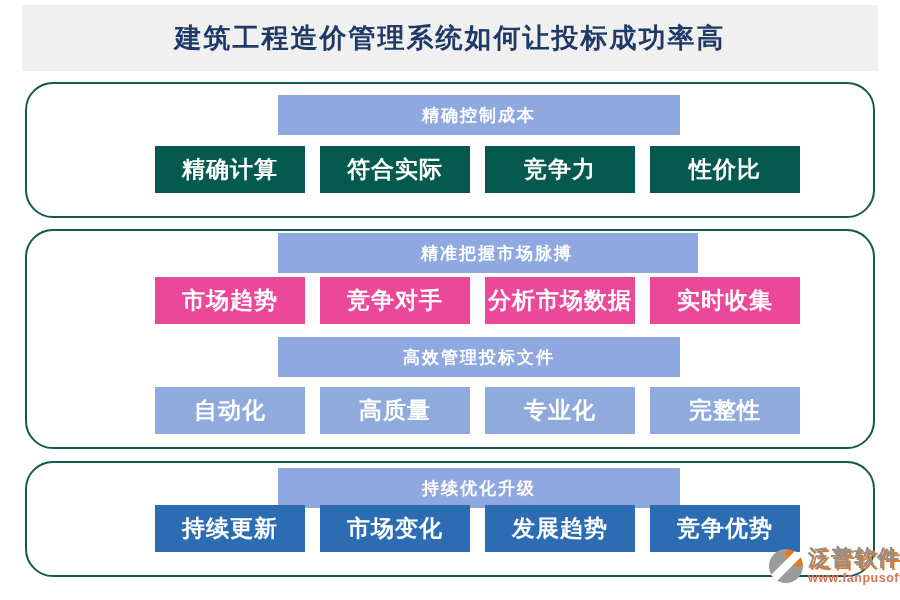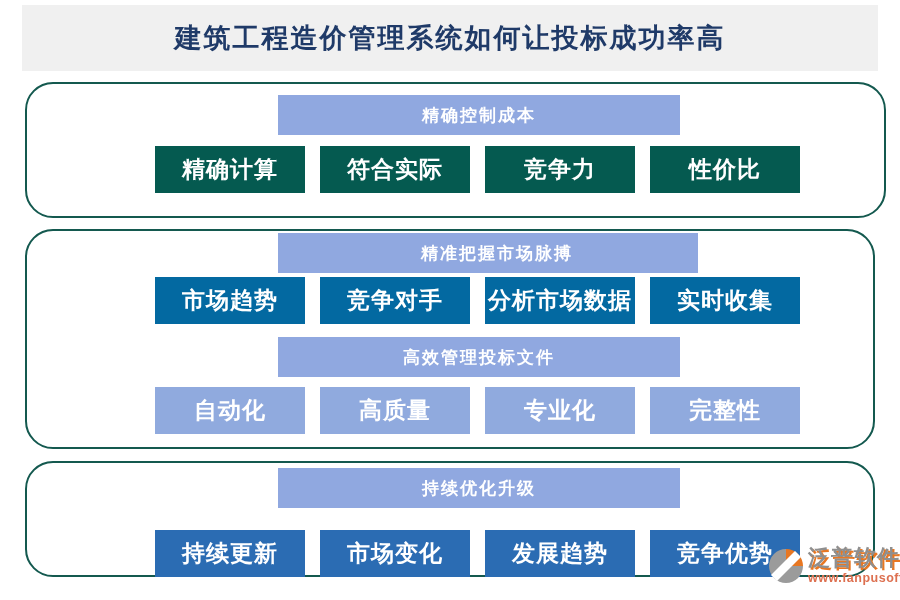--- a/index.html
+++ b/index.html
@@ -20,21 +20,21 @@
     margin:0;
     font-family:"Liberation Serif","DejaVu Serif",serif;
     font-size:27px; font-weight:bold; color:#1f3a68; letter-spacing:2px;
   }
 
   
   .panel {
     position:absolute; left:25px; width:846px;
     border:2px solid #14594f; border-radius:28px; background:#ffffff;
   }
-  .panel-1 { top:82px;  height:132px;padding-left:11px; }
+  .panel-1 { top:82px;  height:132px; }
   .panel-2 { top:229px; height:216px; }
   .panel-3 { top:461px; height:112px; }
 
   
   .hbar {
     position:absolute; left:251px; width:402px; height:40px;
     background:#90a8e0; color:#ffffff;
     font-size:17px; font-weight:bold; letter-spacing:2px;
     display:flex; align-items:center; justify-content:center;
   }
@@ -44,33 +44,33 @@
     position:absolute; left:128px;
     display:flex; gap:15px;
   }
   .box {
     width:150px; height:47px;
     color:#ffffff; font-size:23px; font-weight:bold; letter-spacing:1px;
     display:flex; align-items:center; justify-content:center;
     text-align:center;
   }
   .green { background:#055a50; }
-  .lblue { background:#0369a1; }
+  .lblue { background:#ec4899; }
   .mblue { background:#90aade; }
   .dblue { background:#2b6cb3; }
 
   
   .panel-1 .hbar       { top:11px; }
   .panel-1 .brow       { top:62px; }
   .panel-2 .hbar-a     { top:2px;padding-left:18px;  }
   .panel-2 .brow-a     { top:46px; }
   .panel-2 .hbar-b     { top:106px;}
   .panel-2 .brow-b     { top:156px;border-radius:19px;}
   .panel-3 .hbar       { top:5px;  }
-  .panel-3 .brow       { top:67px; }
+  .panel-3 .brow       { top:42px; }
 
   
   .logo {
     position:absolute; left:766px; top:546px;
     display:flex; align-items:flex-start; gap:2px; z-index:5;
   }
   .logo svg { width:40px; height:40px; flex:0 0 auto; }
   .logo-text {
     font-size:22px; font-weight:bold; color:#8f8f8f;
     letter-spacing:1px; line-height:1.1;

